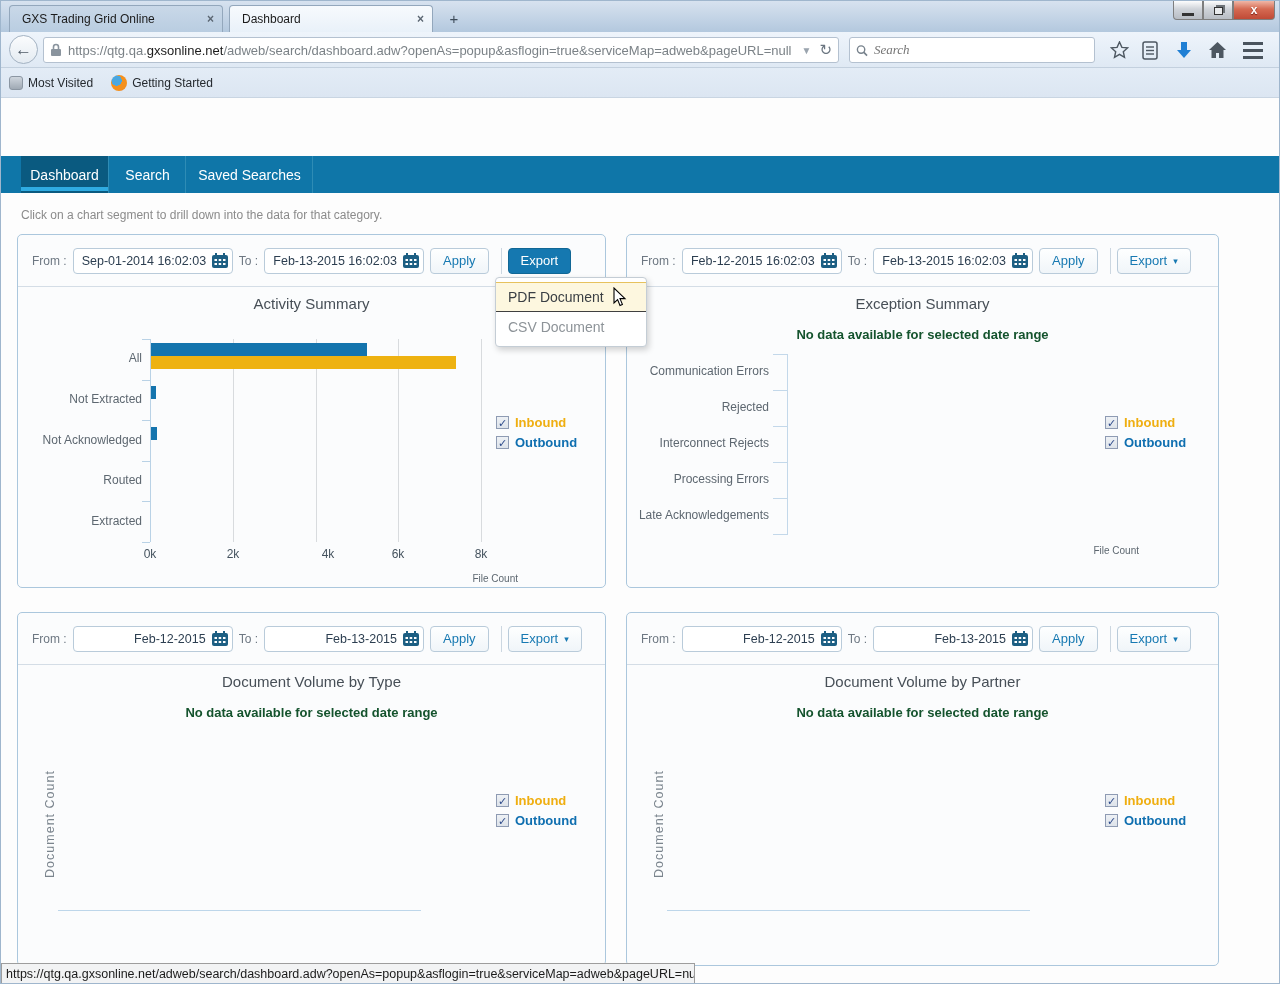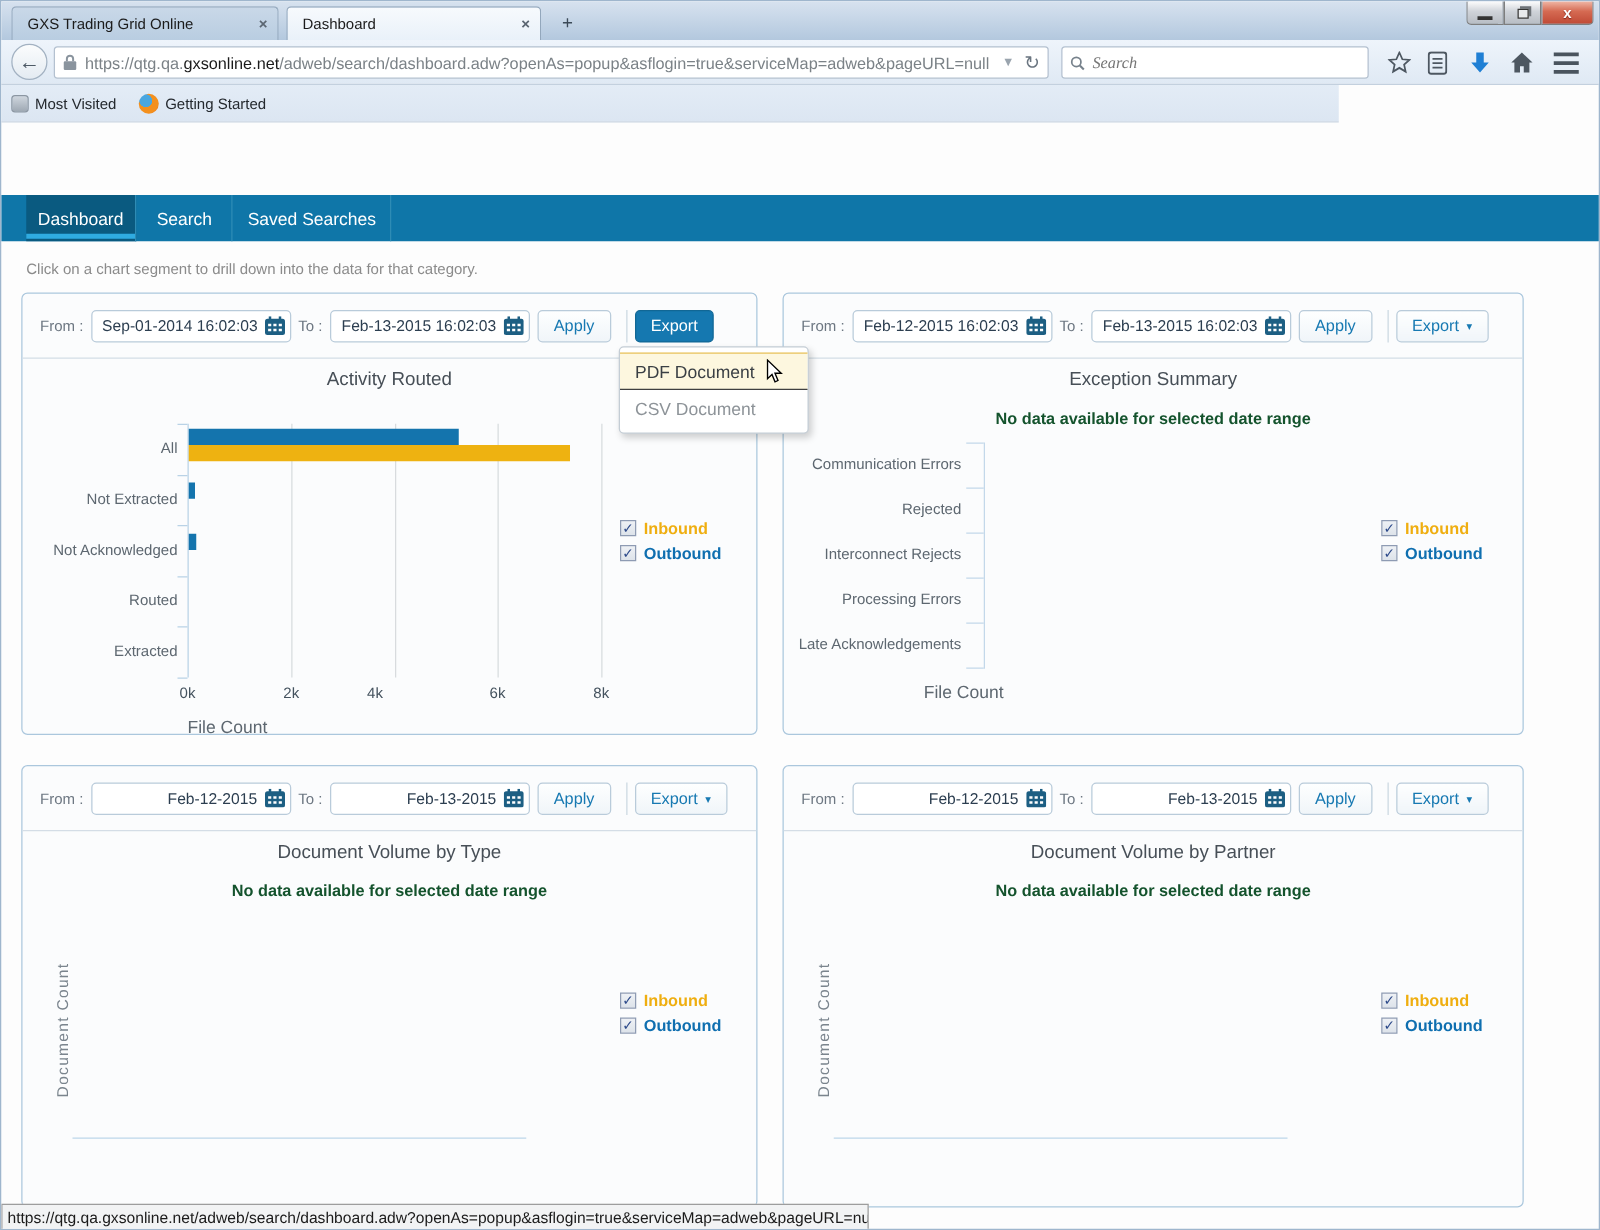--- a/index.html
+++ b/index.html
@@ -43,21 +43,21 @@
   .url-caret { color:#9aa4ae; font-size:10px; padding:0 8px; }
   .reload-icon { color:#6b7681; font-size:15px; }
   #searchbox { position:absolute; left:848px; top:5px; width:246px; height:26px; background:#fff;
                border:1px solid #b4c1d0; border-radius:3px; display:flex; align-items:center; padding:0 6px; }
   #searchbox input { border:none; outline:none; width:100%; font-size:13px; font-style:italic;
                      color:#8b9299; background:transparent; font-family:"Liberation Serif", serif; }
   .tb-icon { position:absolute; top:7px; width:24px; height:22px; display:flex; align-items:center;
              justify-content:center; }
   #menu-btn div { width:20px; height:3px; background:#4a545e; margin:2px 0; }
 
-  #bookmarksbar { position:absolute; left:0; top:67px; width:1070px; height:30px;
+  #bookmarksbar { position:absolute; left:0; top:67px; width:1280px; height:30px;
                   background:linear-gradient(#e3ecf6,#dce6f2); border-bottom:1px solid #c9d5e2;
                   display:flex; align-items:center; padding-left:8px; font-size:12px; color:#24292e; }
   .bm-item { display:flex; align-items:center; margin-right:18px; }
   .bm-item .bicon { margin-right:5px; }
   .mv-icon { width:14px; height:14px; border-radius:3px; background:linear-gradient(#cfd6de,#9fa9b4);
              border:1px solid #8b96a2; }
   .ff-icon { width:16px; height:16px; border-radius:50%;
              background:radial-gradient(circle at 35% 35%, #4aa7e0 0 34%, #f4901d 36% 70%, #d9541a 100%); }
 
   
@@ -110,21 +110,21 @@
   .legend-label.outbound { color:#0f6fb0; }
 
   
   .cat-label { position:absolute; left:0; width:124px; text-align:right; font-size:12px; color:#5d6770; }
   #activity-plot { position:absolute; left:132px; top:52px; width:368px; height:203px; }
   .gridline { position:absolute; top:0; bottom:0; width:1px; background:#d8dbde; }
   .axis-v { position:absolute; top:0; bottom:0; left:0; width:1px; background:#b9d2e6; }
   .ytick { position:absolute; width:8px; height:1px; background:#b9d2e6; left:124px; }
   .hbar { position:absolute; left:133px; height:13px; }
   .xtick-label { position:absolute; top:260px; transform:translateX(-50%); font-size:12px; color:#44525e; }
-  .xaxis-title { position:absolute; top:286px; text-align:left; font-size:14px; color:#5d6770; }
+  .xaxis-title { position:absolute; top:286px; text-align:right; font-size:10px; color:#5d6770; }
 
   
   .exc-cat { position:absolute; left:0; width:142px; text-align:right; font-size:12px; color:#5d6770; }
   .exc-axis { position:absolute; left:160px; top:67px; width:1px; height:181px; background:#c3d8ea; }
   .exc-stub { position:absolute; left:146px; width:14px; height:1px; background:#c3d8ea; }
 
   
   .ylabel { position:absolute; left:-48px; top:152px; width:160px; text-align:center; font-size:12.5px;
             color:#7a848d; transform:rotate(-90deg); letter-spacing:1px; }
   .baseline { position:absolute; left:40px; top:245px; width:363px; height:1px; background:#bdd6ea; }
@@ -273,42 +273,42 @@
               <rect x="6.7" y="10" width="2.5" height="2"></rect>
               <rect x="11" y="10" width="2.5" height="2"></rect>
             </g>
           </svg>
       </div>
       <button class="btn">Apply</button>
       <div class="vdiv"></div>
       <button class="btn primary">Export</button>
     </div>
     <div class="panel-body">
-      <div class="chart-title">Activity Routed</div>
+      <div class="chart-title">Activity Summary</div>
       <div class="cat-label" style="top:64px">All</div>
       <div class="cat-label" style="top:105px">Not Extracted</div>
       <div class="cat-label" style="top:146px">Not Acknowledged</div>
       <div class="cat-label" style="top:186px">Routed</div>
       <div class="cat-label" style="top:227px">Extracted</div>
       <div class="ytick" style="top:52px"></div>
       <div class="ytick" style="top:93px"></div>
       <div class="ytick" style="top:133px"></div>
       <div class="ytick" style="top:174px"></div>
       <div class="ytick" style="top:214px"></div>
       <div class="ytick" style="top:255px"></div>
       <div id="activity-plot">
         <div class="axis-v"></div>
         <div class="gridline" style="left:83px"></div>
         <div class="gridline" style="left:166px"></div>
         <div class="gridline" style="left:248px"></div>
         <div class="gridline" style="left:331px"></div>
       </div>
       <div class="xtick-label" style="left:132px">0k</div>
       <div class="xtick-label" style="left:215px">2k</div>
-      <div class="xtick-label" style="left:282px">4k</div>
+      <div class="xtick-label" style="left:310px">4k</div>
       <div class="xtick-label" style="left:380px">6k</div>
       <div class="xtick-label" style="left:463px">8k</div>
       <div class="xaxis-title" style="left:132px; width:368px;">File Count</div>
       <div class="legend">
         <div class="legend-row">
           <span class="cbx">✓</span>
           <span class="legend-label inbound">Inbound</span>
         </div>
         <div class="legend-row">
           <span class="cbx">✓</span>

